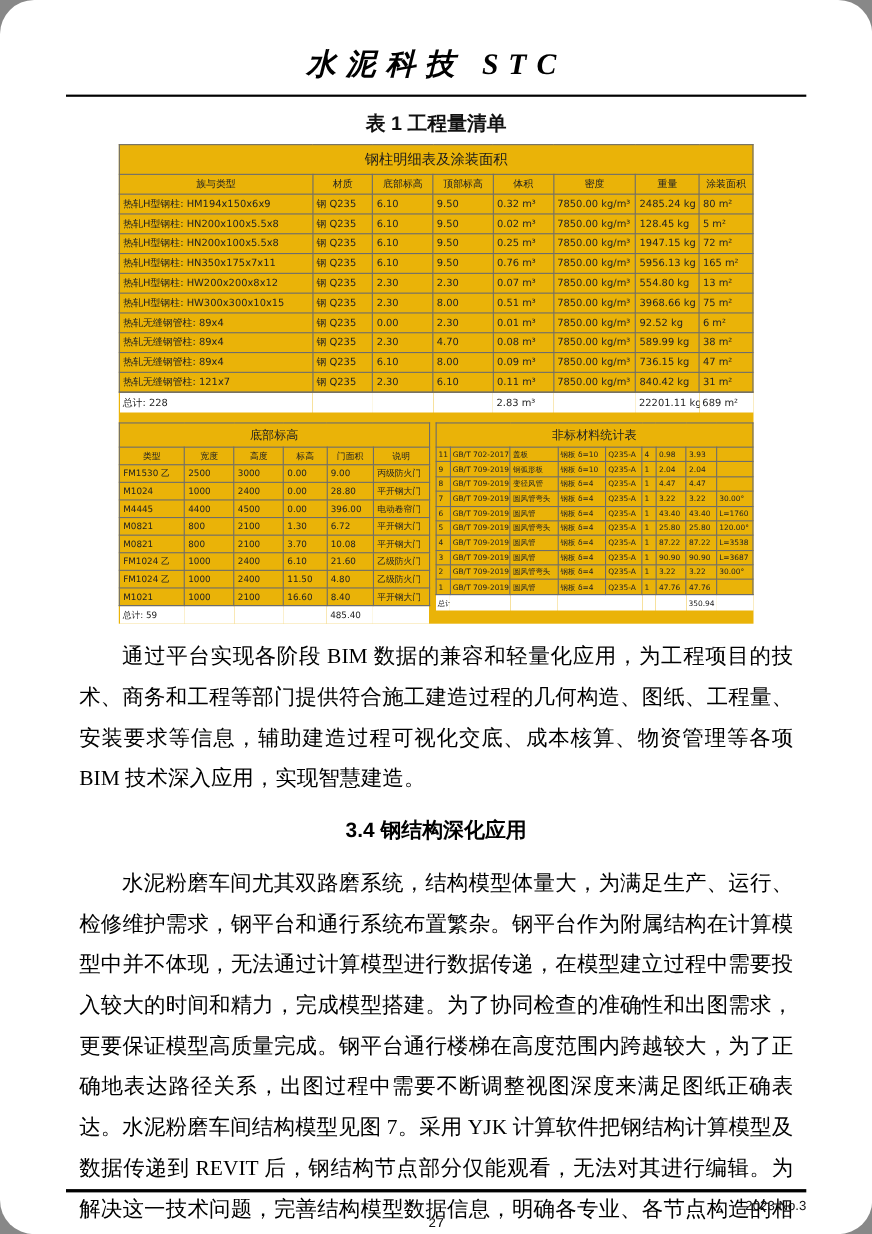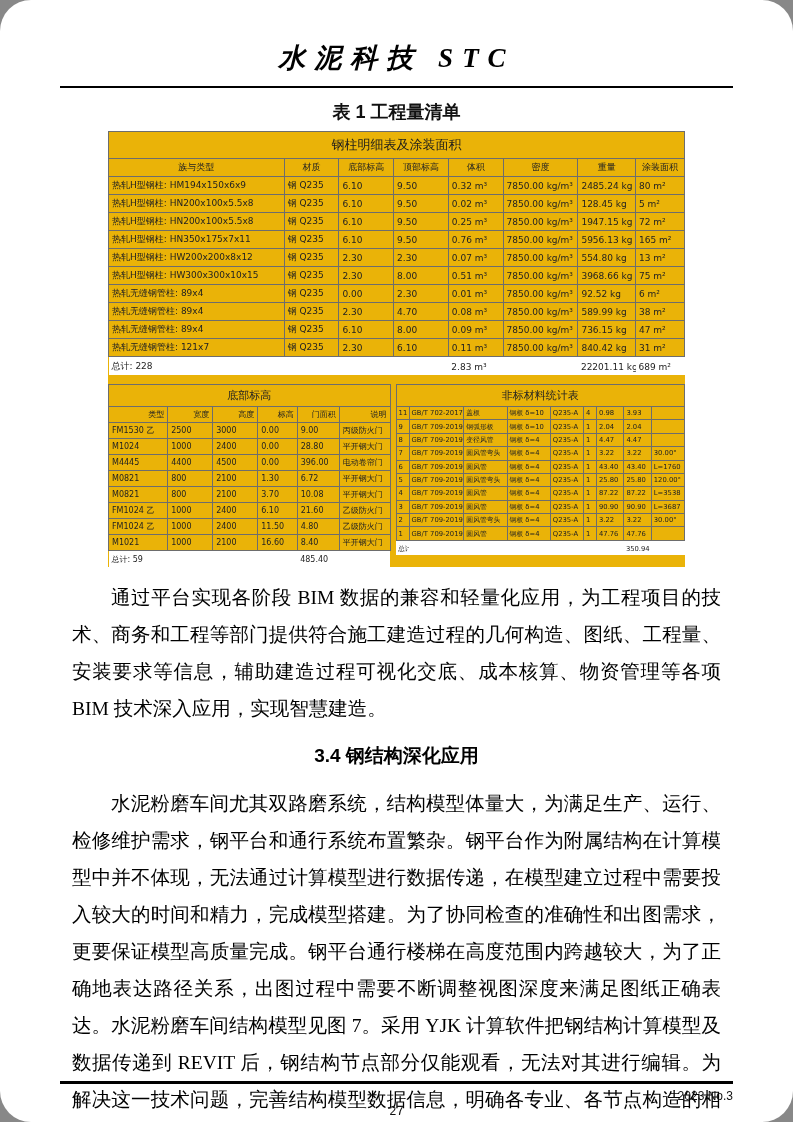--- a/index.html
+++ b/index.html
@@ -25,21 +25,21 @@
         font-family:"DejaVu Sans","Liberation Sans",sans-serif;color:#222;}
   th,td{border:1px solid #6d6d6d;font-weight:normal;text-align:left;
         white-space:nowrap;overflow:hidden;}
   .steel{font-size:9px;}
   .steel th,.steel td{padding:2px 3px;}
   .steel .ttl{font-size:13px;text-align:center;padding:4px 0;color:#1c1c1c;}
   .steel thead tr.hdr th{text-align:center;}
   .door{font-size:8px;}
   .door th,.door td{padding:2px 3px;}
   .door .ttl{font-size:11px;text-align:center;padding:3px 0;}
-  .door thead tr.hdr th{text-align:right;margin-left:24px;}
+  .door thead tr.hdr th{text-align:center;margin-left:24px;}
   .mat{font-size:6.8px;}
   .mat td,.mat th{padding:1.2px 2px;}
   .mat .ttl{font-size:11px;text-align:center;padding:3px 0;}
   tr.total-row td{border:none;padding-top:3px;background:#fff;}
   .subtables{display:flex;gap:5px;margin-top:9px;align-items:flex-start;}
   .sub-left{width:49.4%;}
   .sub-right{width:50.6%;}
   
   .body{margin-top:9px;font-size:19.5px;line-height:37px;text-align:justify;color:#000;}
   .para{margin:12px;text-indent:2em;}

